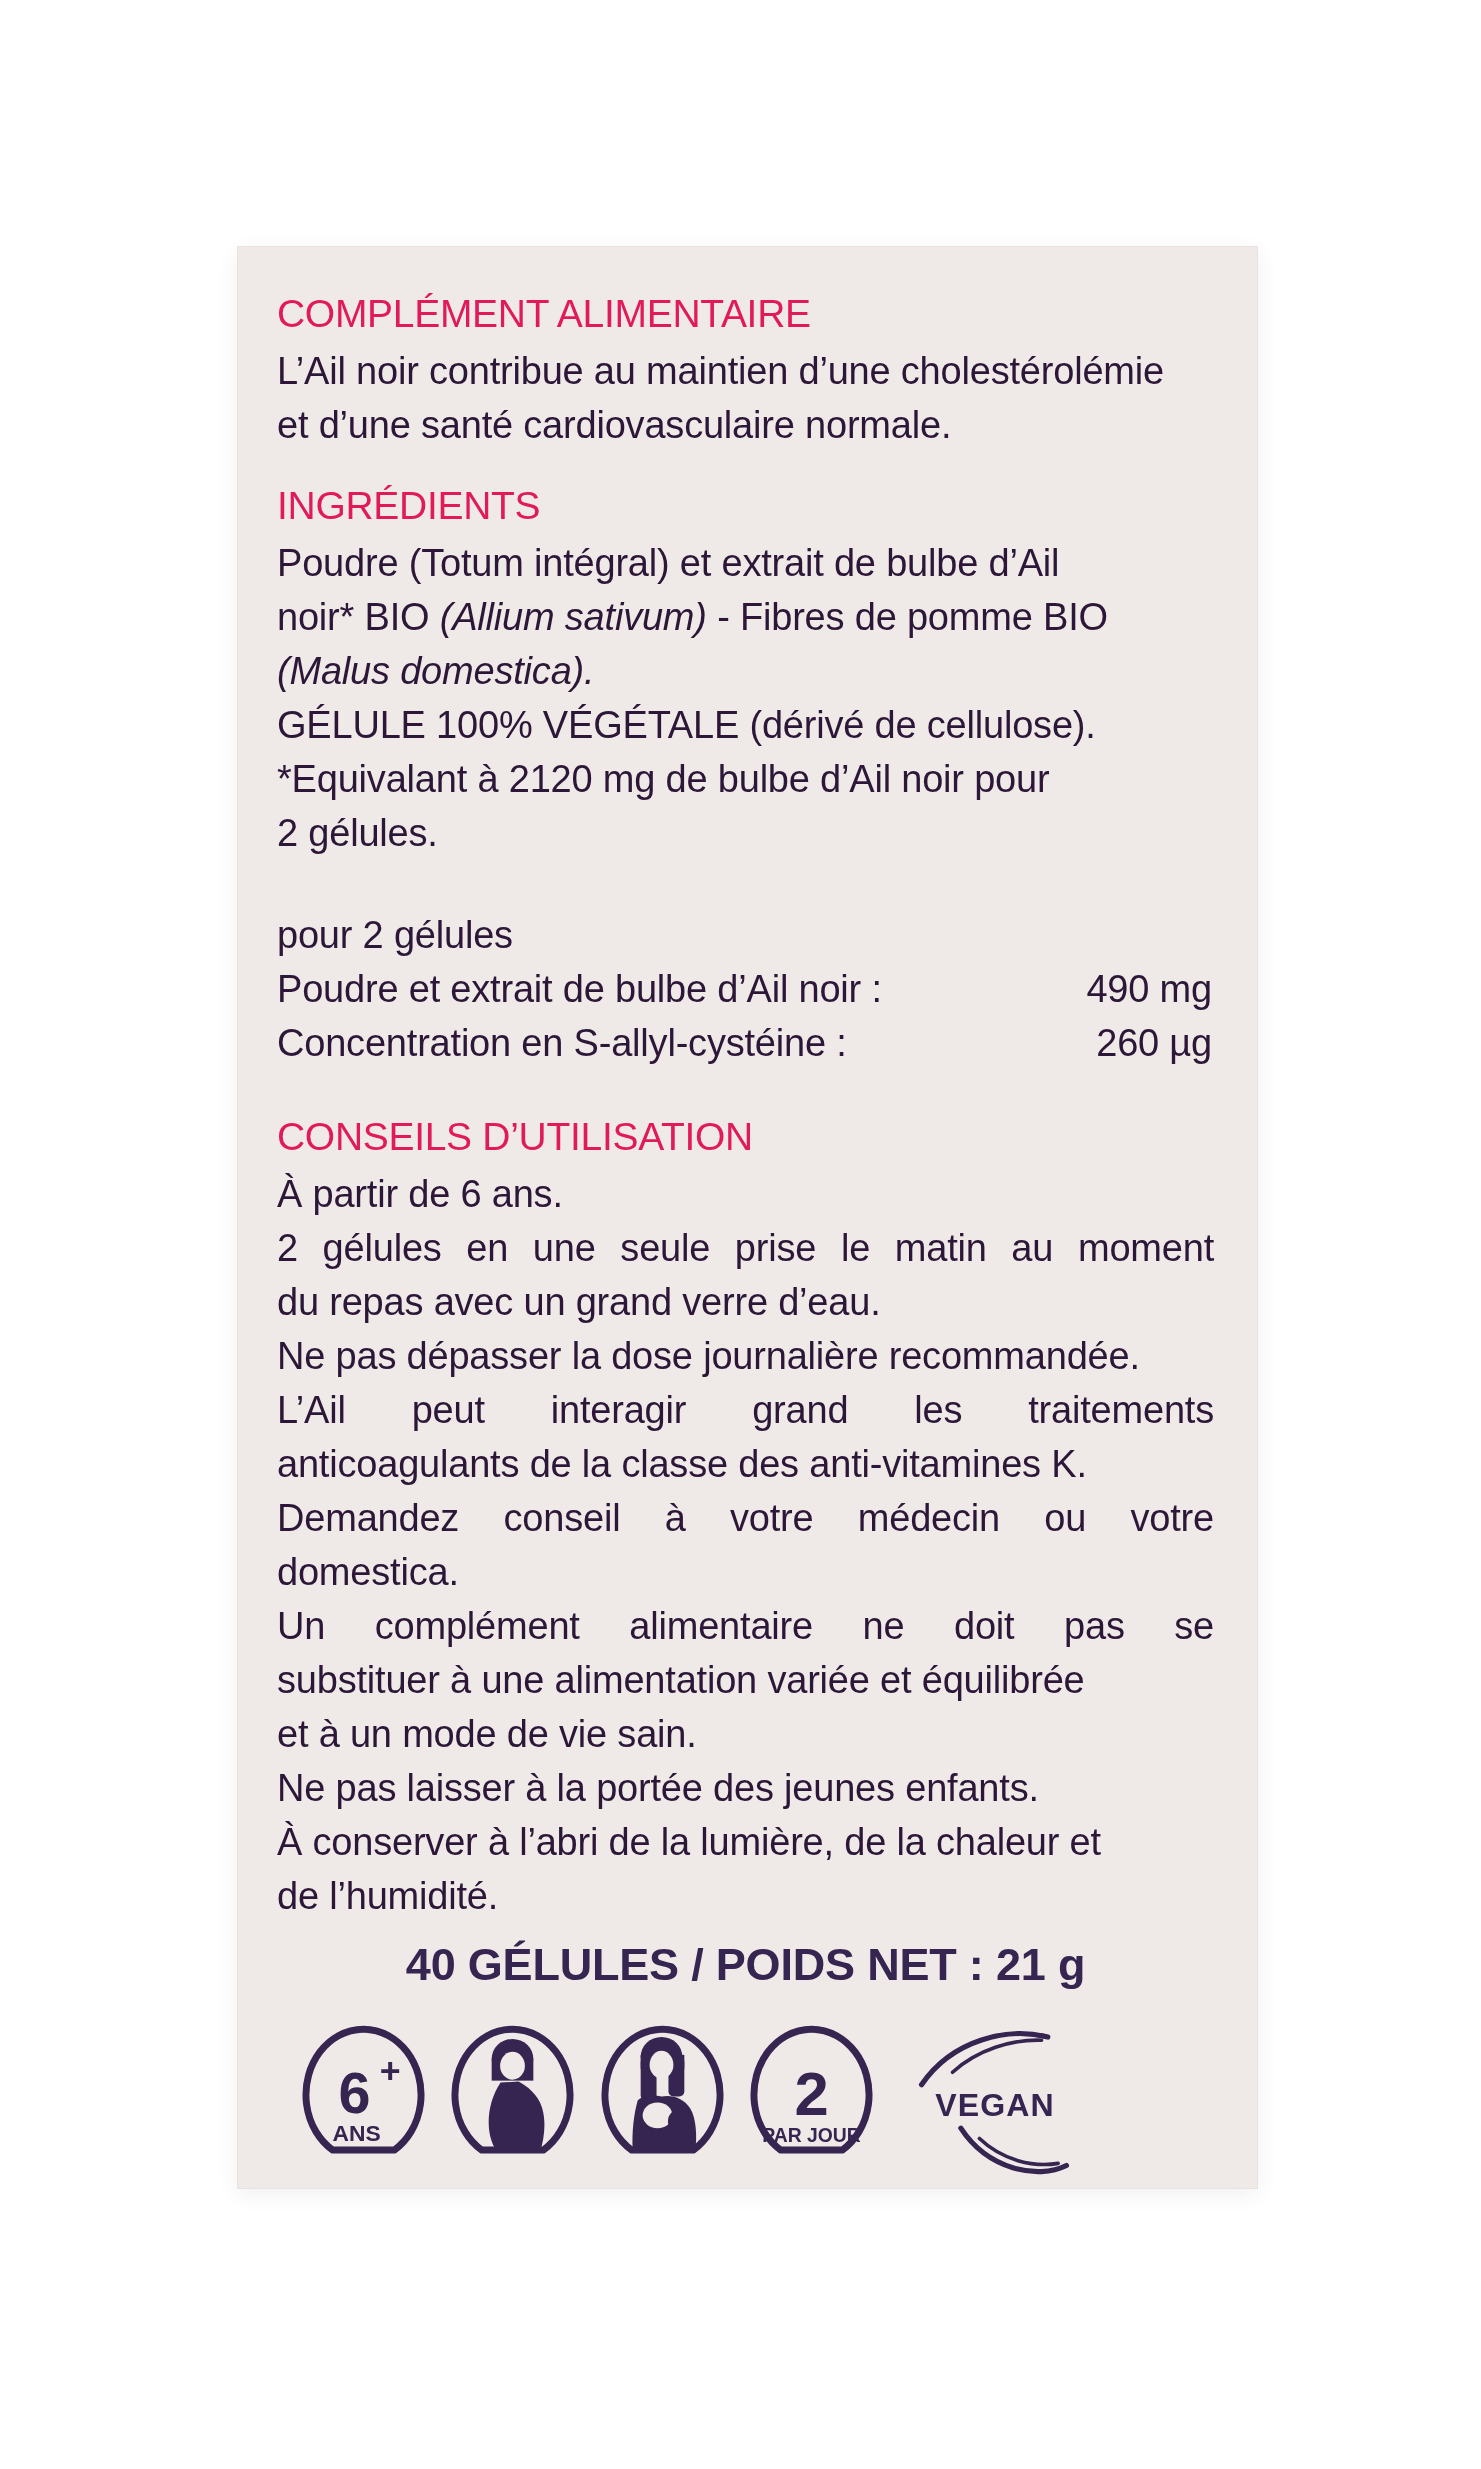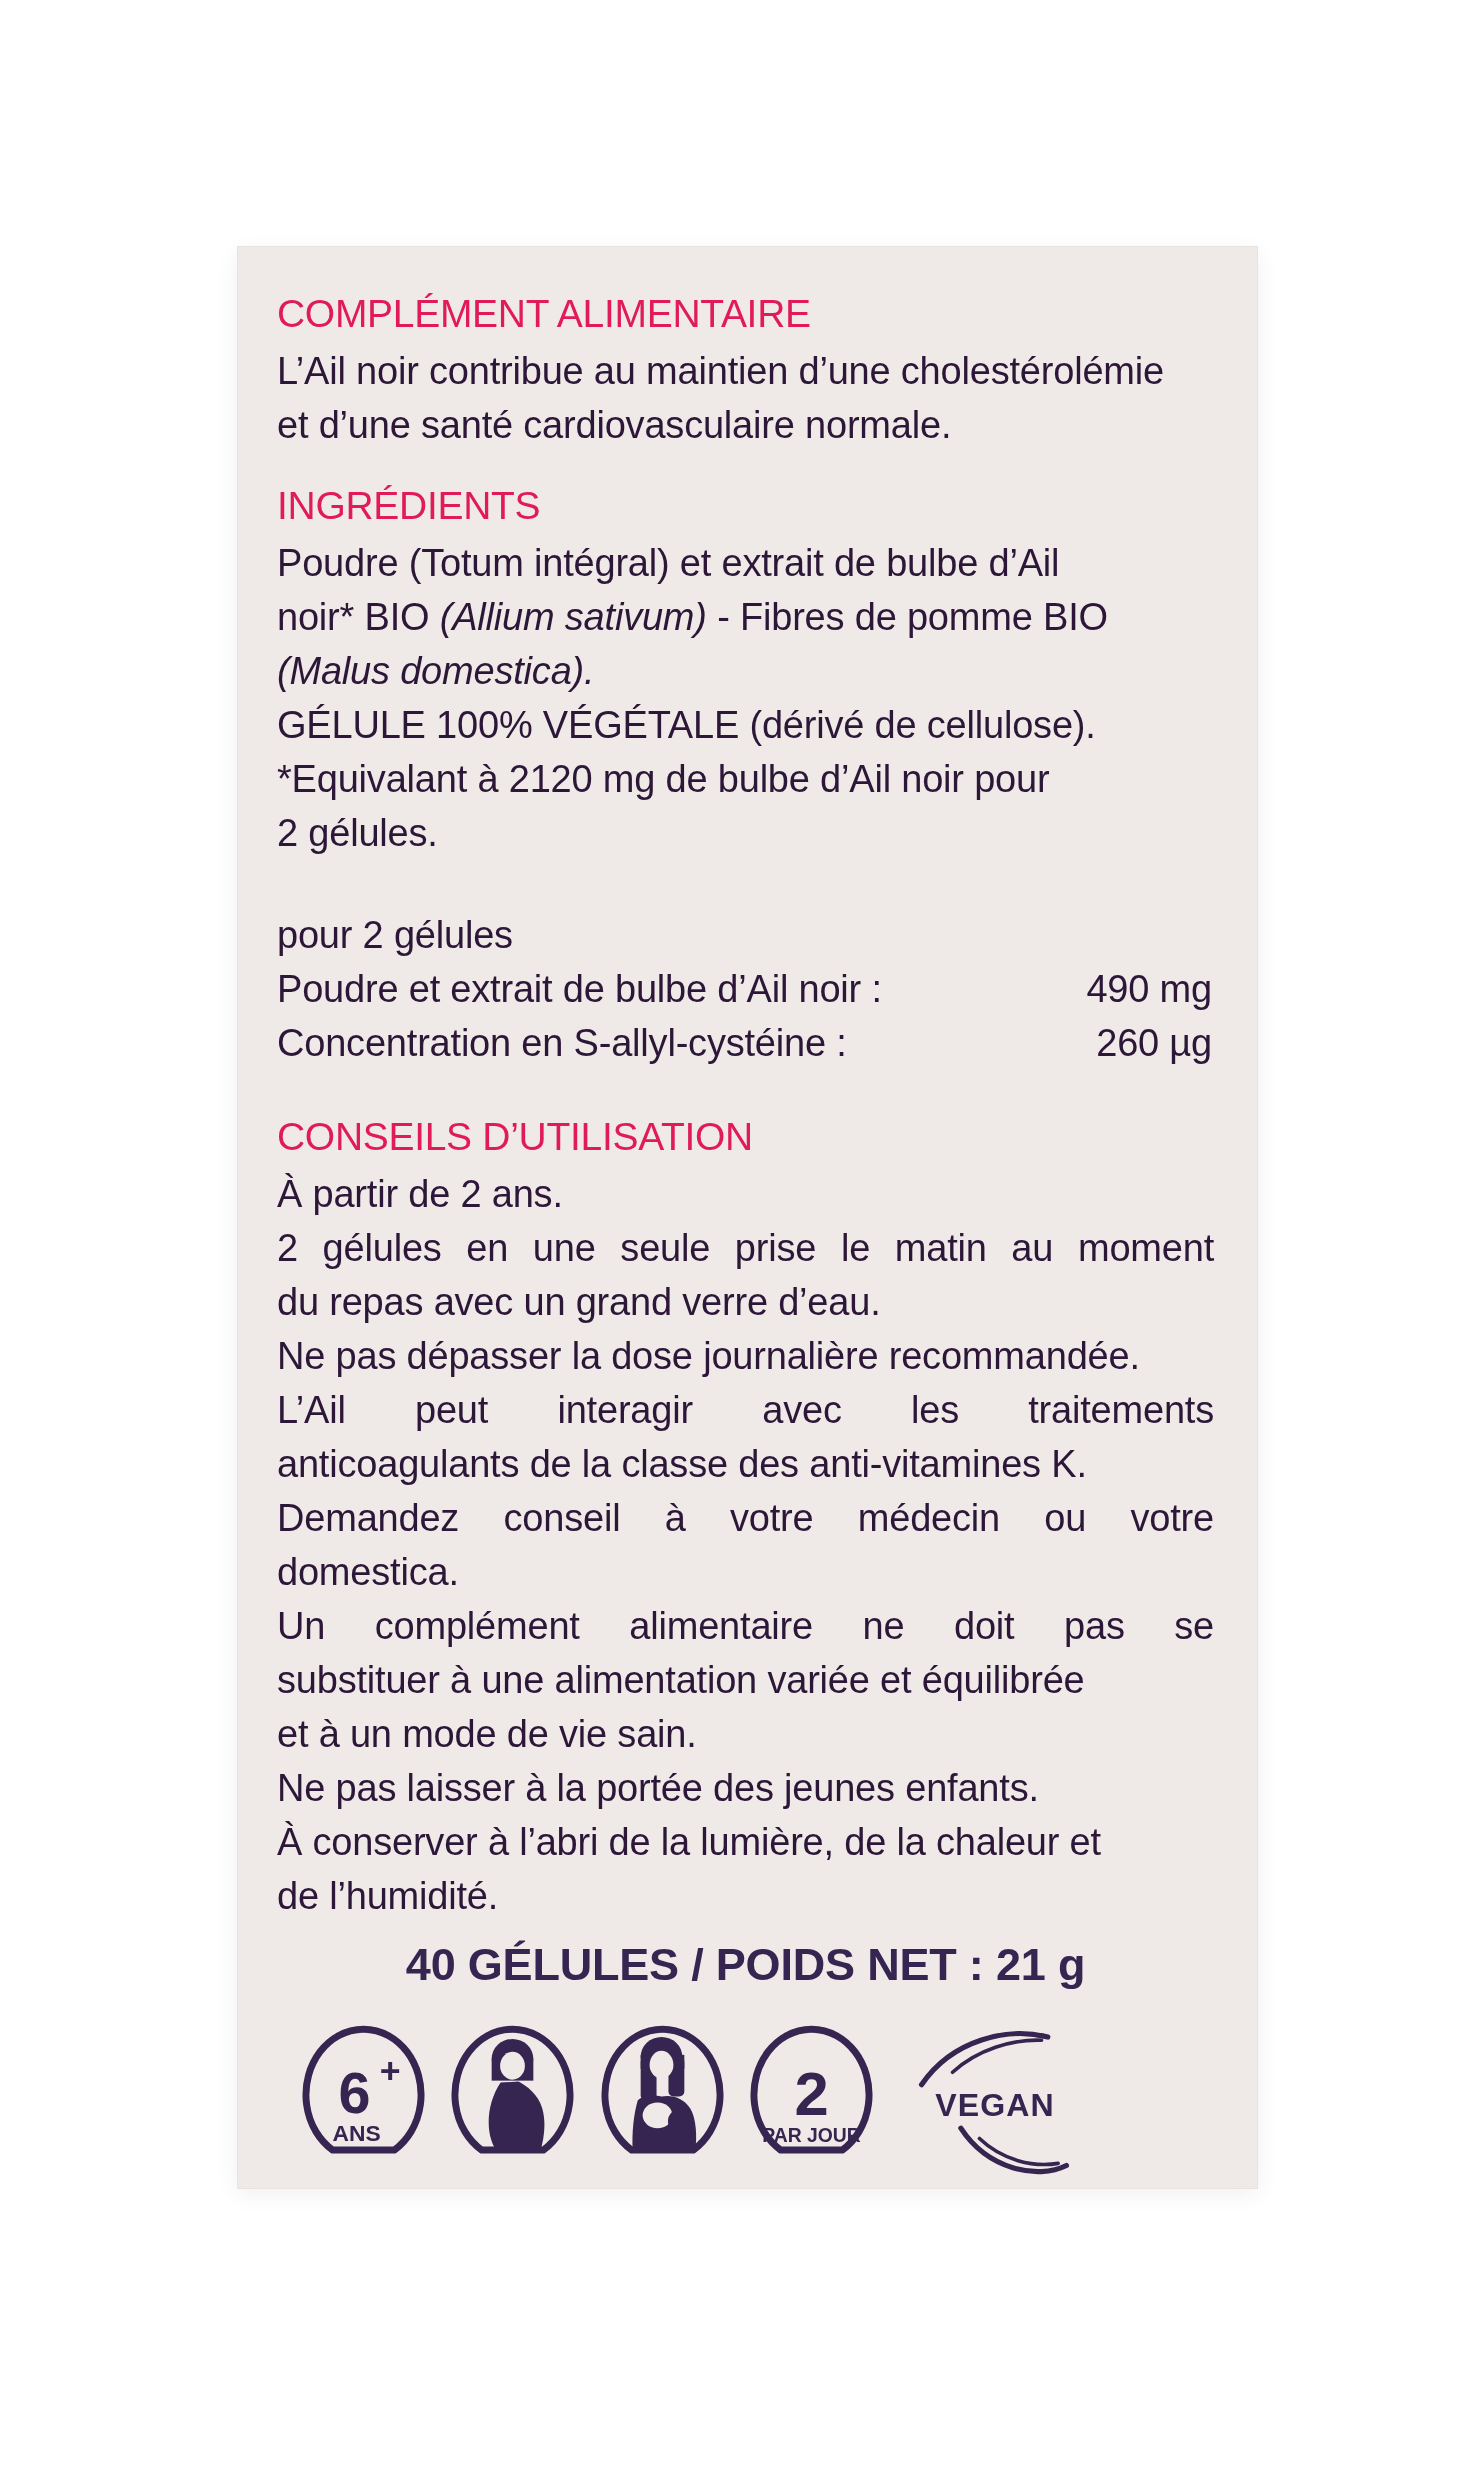--- a/index.html
+++ b/index.html
@@ -96,25 +96,25 @@
       <span class="val">490 mg</span>
     </div>
     <div class="line nut-row bold">
       <span>Concentration en S-allyl-cystéine :</span>
       <span class="val">260 µg</span>
     </div>
   </div>
 
   <div class="section sec-usage">
     <h2 class="section-heading">CONSEILS D’UTILISATION</h2>
-    <p class="line bold">À partir de 2 ans.</p>
+    <p class="line bold">À partir de 6 ans.</p>
     <p class="line jl">2 gélules en une seule prise le matin au moment</p>
     <p class="line">du repas avec un grand verre d’eau.</p>
     <p class="line">Ne pas dépasser la dose journalière recommandée.</p>
-    <p class="line jl">L’Ail peut interagir avec les traitements</p>
+    <p class="line jl">L’Ail peut interagir grand les traitements</p>
     <p class="line">anticoagulants de la classe des anti-vitamines K.</p>
     <p class="line jl">Demandez conseil à votre médecin ou votre</p>
     <p class="line">domestica.</p>
     <p class="line jl">Un complément alimentaire ne doit pas se</p>
     <p class="line">substituer à une alimentation variée et équilibrée</p>
     <p class="line">et à un mode de vie sain.</p>
     <p class="line">Ne pas laisser à la portée des jeunes enfants.</p>
     <p class="line">À conserver à l’abri de la lumière, de la chaleur et</p>
     <p class="line">de l’humidité.</p>
   </div>

